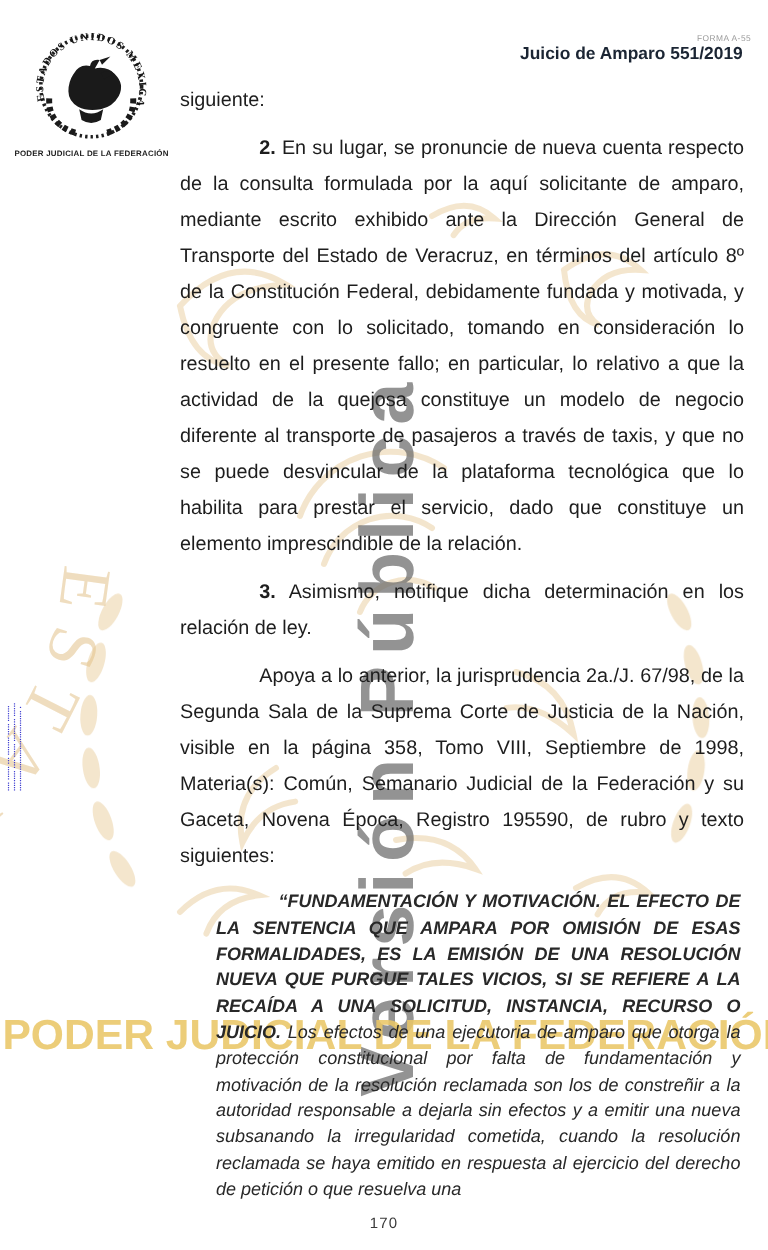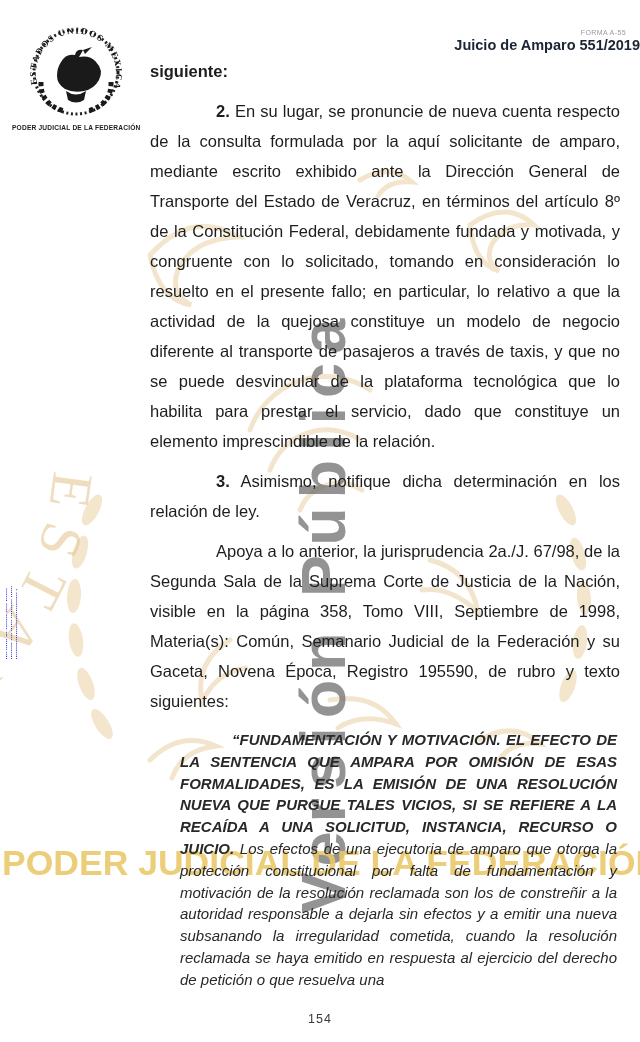--- a/index.html
+++ b/index.html
@@ -32,30 +32,30 @@
   .seal{position:absolute;left:12px;top:22px;width:128px;text-align:center;}
   .seal-caption{
     margin-top:2px;font-size:6.6px;font-weight:700;letter-spacing:0.2px;
     color:#1c1c1c;white-space:nowrap;
   }
   .form-label{
     position:absolute;right:14px;top:29px;font-size:7px;color:#9a9a9a;
     letter-spacing:0.4px;
   }
   .case-title{
-    position:absolute;right:0;top:37px;font-size:14.5px;font-weight:700;
+    position:absolute;right:21px;top:37px;font-size:14.5px;font-weight:700;
     color:#1b2533;
   }
   
   .doc{
     position:absolute;left:150px;top:56px;width:470px;
     font-size:16.5px;line-height:30px;text-align:justify;
   }
   .doc p{margin:10px 0 0 0;}
-  .doc p.first{margin-top:0;font-weight:bold;}
+  .doc p.first{margin-top:12px;}
   .doc p.indent{text-indent:66px;}
   .redacted{color:#ed1c24;font-weight:700;letter-spacing:0.5px;}
   .quote{
     margin:13px 0 0 30px !important;width:437px;
     font-size:15px;line-height:21.8px;text-indent:52px;color:#282828;
   }
   .quote .rubro{font-weight:700;font-style:italic;}
   .quote .qbody{font-style:italic;}
   
   .page-number{
@@ -148,14 +148,14 @@
 
     <p class="indent"><b>2.</b><span> En su lugar, se pronuncie de nueva cuenta respecto de la consulta formulada por la aquí solicitante de amparo, mediante escrito exhibido ante la Dirección General de Transporte del Estado de Veracruz, en términos del artículo 8º de la Constitución Federal, debidamente fundada y motivada, y congruente con lo solicitado, tomando en consideración lo resuelto en el presente fallo; en particular, lo relativo a que la actividad de la quejosa constituye un modelo de negocio diferente al transporte de pasajeros a través de taxis, y que no se puede desvincular de la plataforma tecnológica que lo habilita para prestar el servicio, dado que constituye un elemento imprescindible de la relación.</span></p>
 
     <p class="indent"><b>3.</b><span> Asimismo, notifique dicha determinación en los relación de ley.</span></p>
 
     <p class="indent"><span>Apoya a lo anterior, la jurisprudencia 2a./J. 67/98, de la Segunda Sala de la Suprema Corte de Justicia de la Nación, visible en la página 358, Tomo VIII, Septiembre de 1998, Materia(s): Común, Semanario Judicial de la Federación y su Gaceta, Novena Época, Registro 195590, de rubro y texto siguientes:</span></p>
 
     <p class="quote"><span class="rubro">“FUNDAMENTACIÓN Y MOTIVACIÓN. EL EFECTO DE LA SENTENCIA QUE AMPARA POR OMISIÓN DE ESAS FORMALIDADES, ES LA EMISIÓN DE UNA RESOLUCIÓN NUEVA QUE PURGUE TALES VICIOS, SI SE REFIERE A LA RECAÍDA A UNA SOLICITUD, INSTANCIA, RECURSO O JUICIO.</span><span class="qbody"> Los efectos de una ejecutoria de amparo que otorga la protección constitucional por falta de fundamentación y motivación de la resolución reclamada son los de constreñir a la autoridad responsable a dejarla sin efectos y a emitir una nueva subsanando la irregularidad cometida, cuando la resolución reclamada se haya emitido en respuesta al ejercicio del derecho de petición o que resuelva una</span></p>
   </div>
 
-  <div class="page-number">154</div>
+  <div class="page-number">170</div>
 </div>
 
 </body></html>

